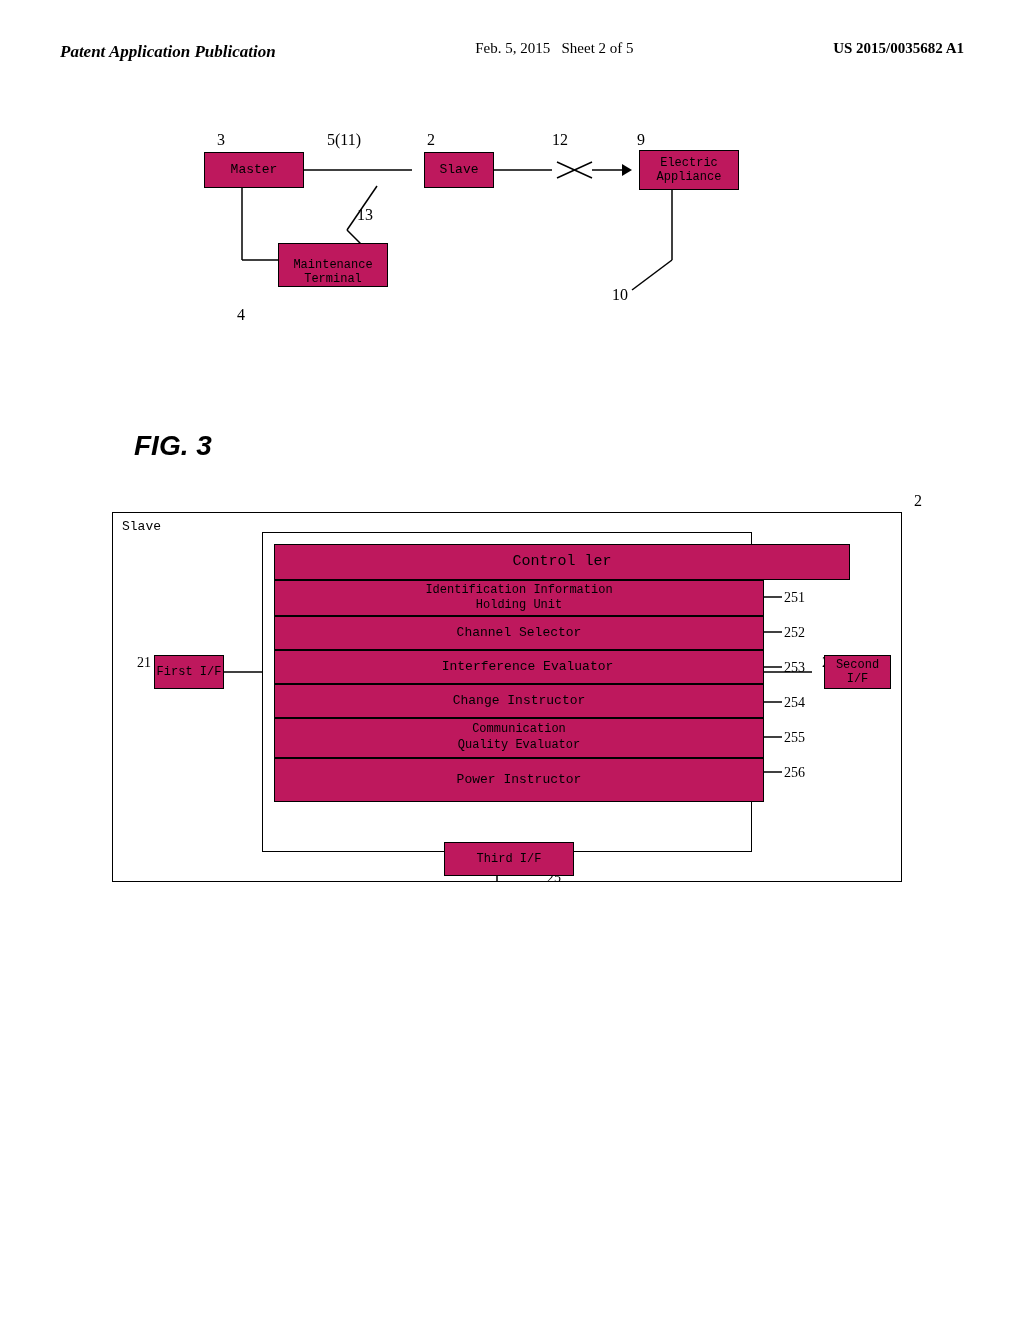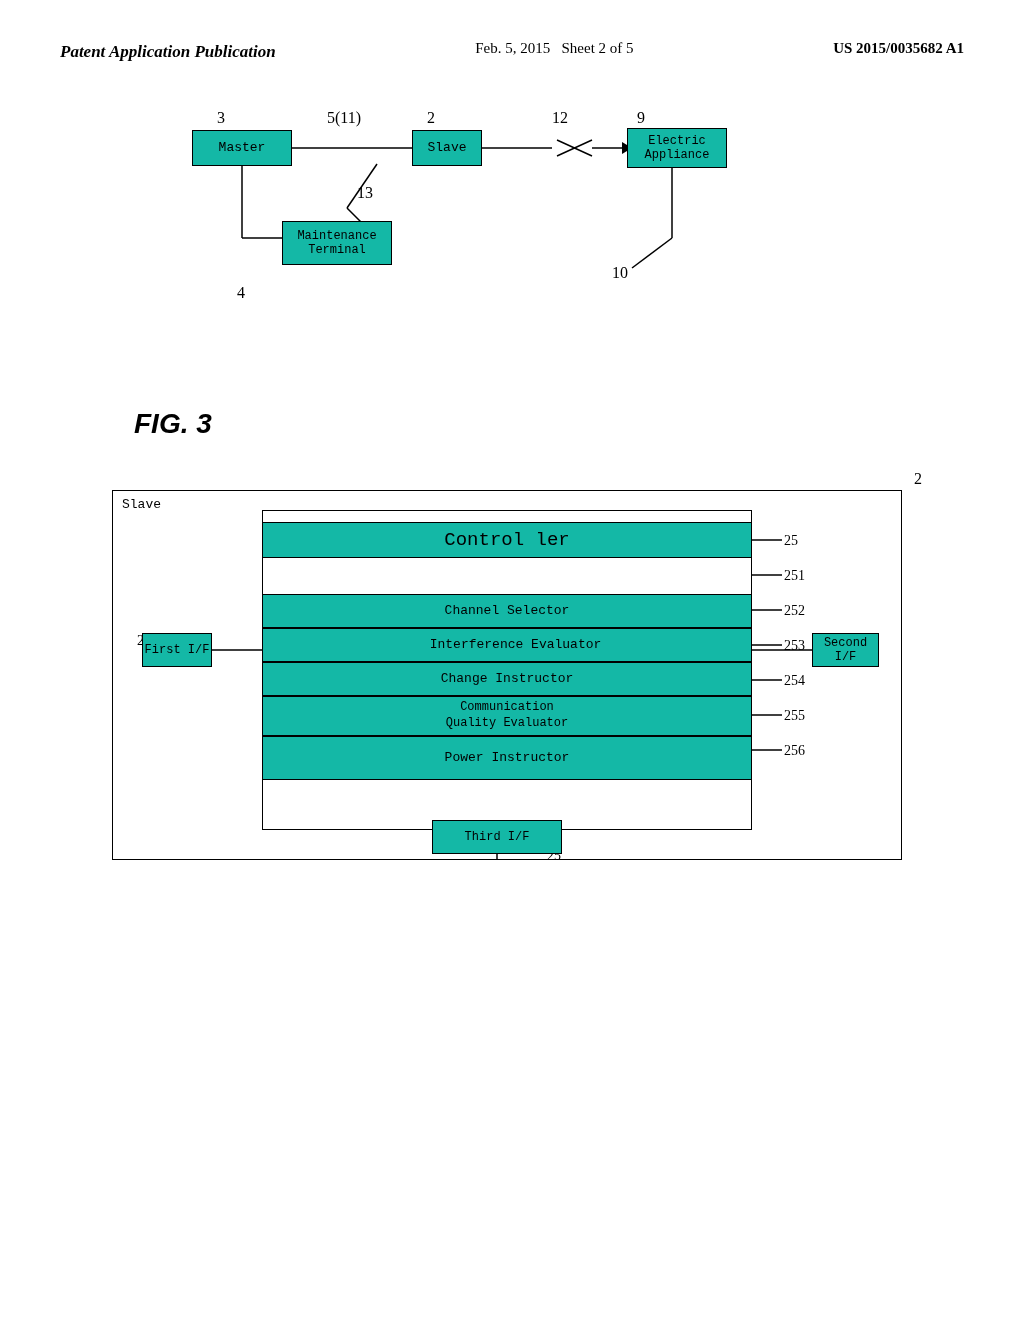--- a/index.html
+++ b/index.html
@@ -11,21 +11,21 @@
       position: relative;
       overflow: hidden;
     }
 
     
     .header {
       display: flex;
       justify-content: space-between;
       align-items: flex-start;
       padding: 40px 60px 0 60px;
-      margin-bottom: 4px;
+      margin-bottom: 26px;
     }
 
     
     .content {
       padding: 0 60px;
     }
 
     
     .fig-label {
       font-family: Arial, sans-serif;
@@ -52,27 +52,28 @@
       position: relative;
       width: 820px;
       height: 400px;
       margin: 0 auto;
     }
 
     
     .box {
       position: absolute;
       border: 1.5px solid #000;
-      background: #14b8a6;
+      background: #be185d;
       display: flex;
       align-items: center;
       justify-content: center;
       text-align: center;
       font-size: 13px;
       font-family: 'Courier New', monospace;
+      margin-left: 12px;
     }
 
     
     .diagram-svg {
       position: absolute;
       top: 0;
       left: 0;
       width: 100%;
       height: 100%;
       pointer-events: none;
@@ -137,21 +138,21 @@
 
       <div class="box" style="left:250px; top:62px; width:70px; height:36px;">
         <span style="font-family:'Courier New',monospace; font-size:13px;">Slave</span>
       </div>
 
       <div class="box" style="left:465px; top:60px; width:100px; height:40px;">
         <span style="font-family:'Courier New',monospace; font-size:12px; white-space:pre-line;">Electric
 Appliance</span>
       </div>
 
-      <div class="box" style="left:120px; top:153px; width:110px; height:44px;">
+      <div class="box" style="left:104px; top:153px; width:110px; height:44px;align-items:flex-end;">
         <span style="font-family:'Courier New',monospace; font-size:12px; white-space:pre-line;">Maintenance
 Terminal</span>
       </div>
 
     </div>
   </div>
 
   <div class="fig3-section">
     <div class="fig-label" style="margin-left:74px; margin-bottom:20px;">
       <span>FIG. 3</span>
@@ -201,24 +202,28 @@
         <line x1="110" y1="190" x2="160" y2="190" stroke="#000" stroke-width="1.5"></line>
 
         <text x="720" y="185" font-family="Times New Roman" font-size="14">22</text>
         <line x1="650" y1="190" x2="710" y2="190" stroke="#000" stroke-width="1.5"></line>
 
         <line x1="395" y1="370" x2="395" y2="400" stroke="#000" stroke-width="1.5"></line>
 
         <text x="445" y="400" font-family="Times New Roman" font-size="14">25</text>
       </svg>
 
-      <div class="box" style="position:absolute; left:160px; top:62px; width:490px; height:36px; font-family:'Courier New',monospace; font-size:19px;">
+      <div class="box" style="position:absolute; left:160px; top:62px; width:576px; height:36px; font-family:'Courier New',monospace; font-size:15px;">
         <span>Control ler</span>
       </div>
 
+      <div class="box" style="position:absolute; left:160px; top:98px; width:490px; height:36px; font-family:'Courier New',monospace; font-size:12px; line-height:1.2;">
+        <span style="white-space:pre-line;">Identification Information
+Holding Unit</span>
+      </div>
 
       <div class="box" style="position:absolute; left:160px; top:134px; width:490px; height:34px; font-family:'Courier New',monospace; font-size:13px;">
         <span>Channel Selector</span>
       </div>
 
       <div class="box" style="position:absolute; left:160px; top:168px; width:490px; height:34px; font-family:'Courier New',monospace; font-size:13px;padding-left:17px;">
         <span>Interference Evaluator</span>
       </div>
 
       <div class="box" style="position:absolute; left:160px; top:202px; width:490px; height:34px; font-family:'Courier New',monospace; font-size:13px;">

